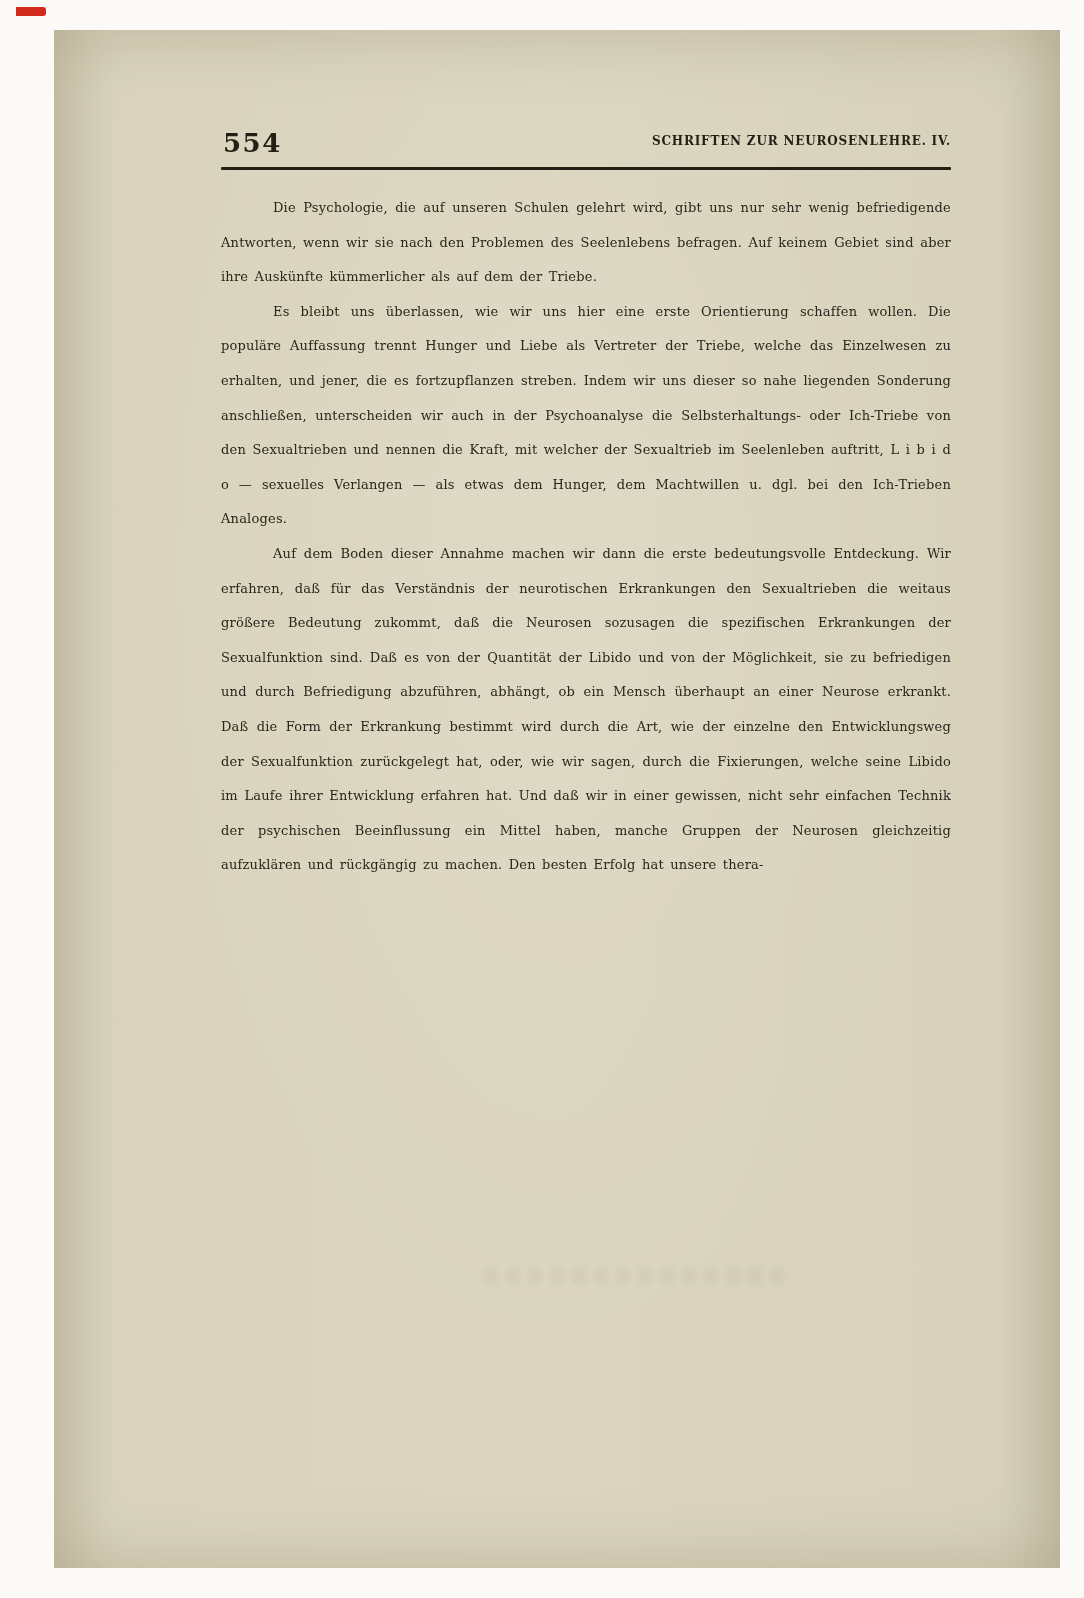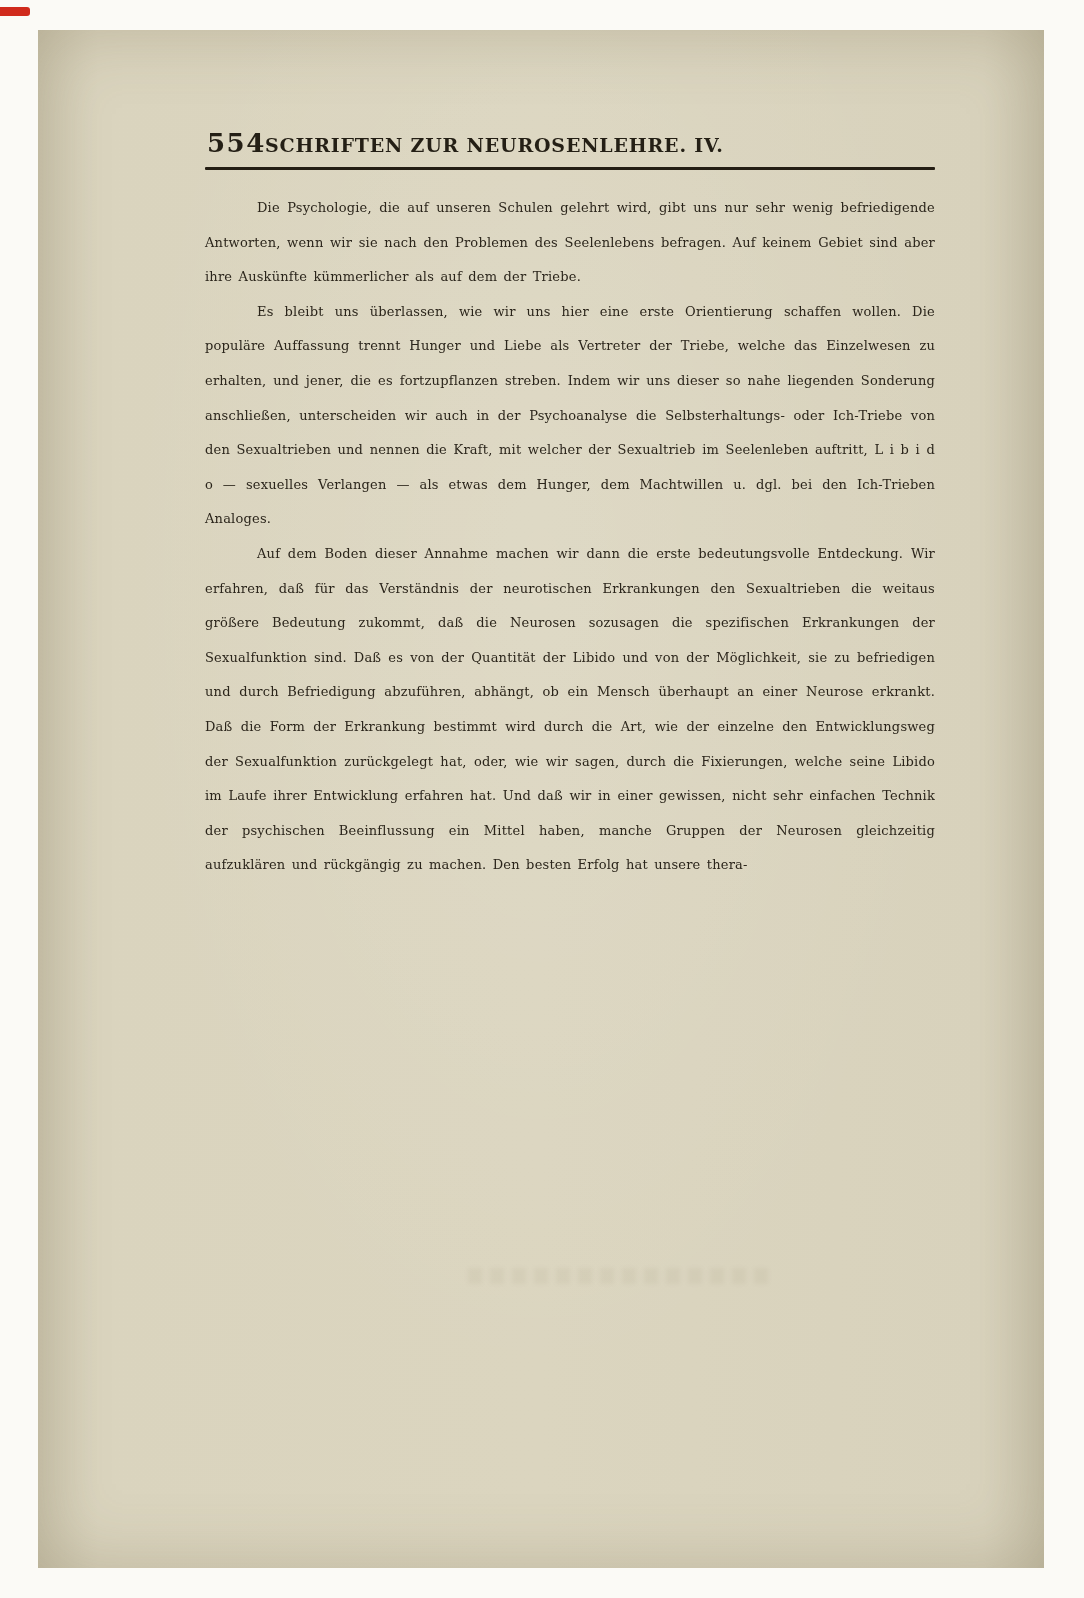--- a/index.html
+++ b/index.html
@@ -8,20 +8,21 @@
     width: 1084px;
     height: 1598px;
     background: #fbfaf6;
     font-family: "DejaVu Serif", "Liberation Serif", serif;
     overflow: hidden;
   }
   .scan {
     position: relative;
     width: 960px;
     height: 1598px;
+    margin-left: 16px;
   }
   .red-mark {
     position: absolute;
     left: 0;
     top: 7px;
     width: 30px;
     height: 9px;
     background: #d02a1c;
     border-radius: 0 3px 3px 0;
   }
@@ -51,22 +52,22 @@
     top: 0;
     font-size: 26px;
     font-weight: bold;
     letter-spacing: 1.5px;
   }
   .running-title {
     position: absolute;
     left: 60px;
     right: 0;
     top: 6px;
-    text-align: left;
-    font-size: 19px;
+    text-align: right;
+    font-size: 12px;
     font-weight: bold;
     letter-spacing: 0.8px;
     white-space: nowrap;
   }
   .rule {
     position: absolute;
     top: 137px;
     left: 167px;
     width: 730px;
     height: 3px;

